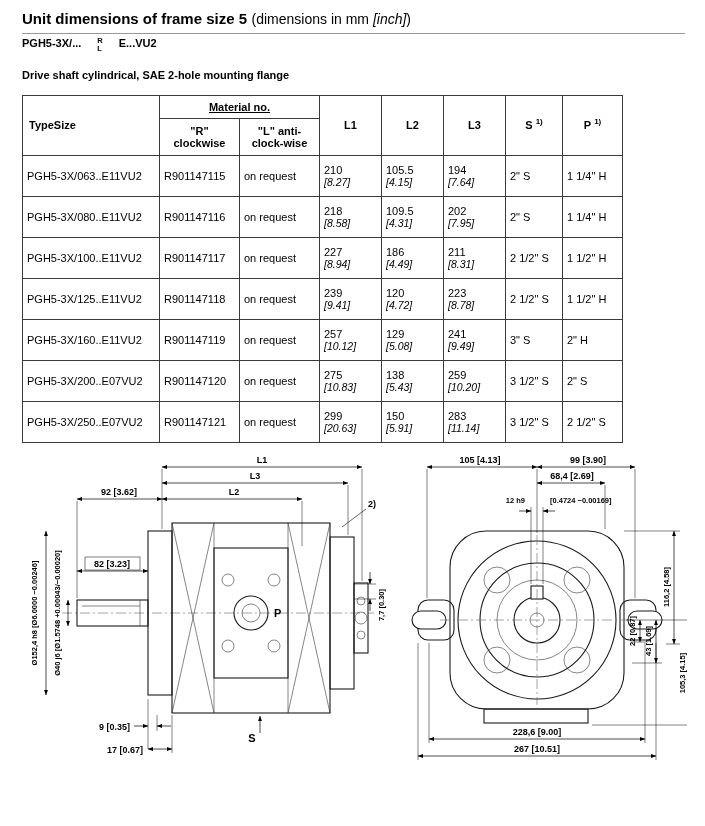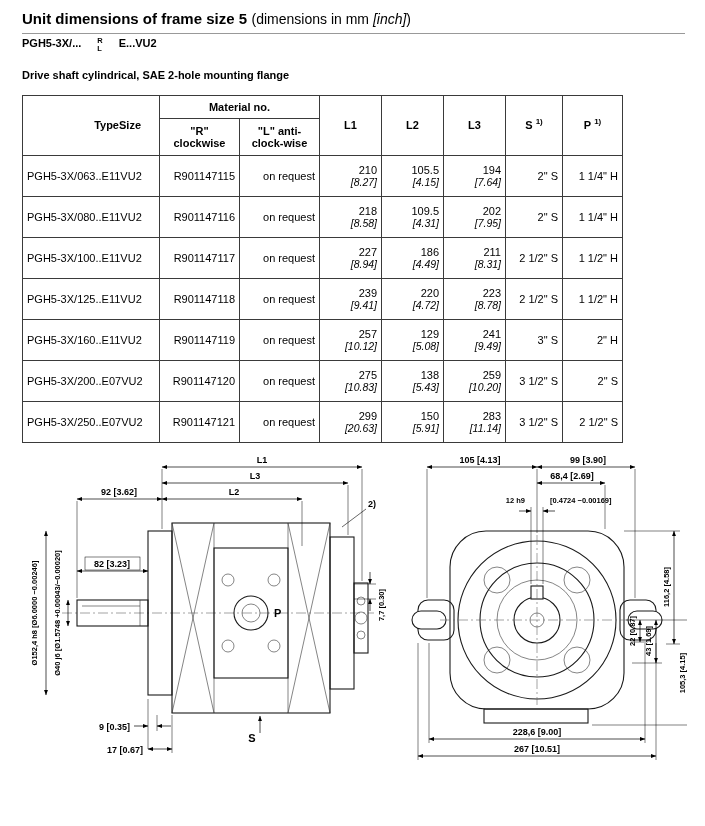--- a/index.html
+++ b/index.html
@@ -13,25 +13,25 @@
   .t-norm i{font-style:italic;}
   .model-line{margin-top:3px;font-size:11px;font-weight:bold;display:flex;align-items:flex-start;gap:16px;}
   .rl-stack{display:inline-flex;flex-direction:column;font-size:7.5px;line-height:1.05;font-weight:bold;}
   .subtitle{margin-top:16px;font-size:11px;font-weight:bold;}
   
   table.dims{border-collapse:collapse;margin-top:14px;table-layout:fixed;width:600px;}
   table.dims th,table.dims td{border:1px solid #3a3a3a;font-size:11px;padding:2px 4px;vertical-align:middle;}
   table.dims thead th{font-weight:bold;text-align:center;}
   th.type-head{text-align:left;}
   th.type-head{display:table-cell;}
-  .type-head-inner{display:flex;justify-content:flex-end;padding:0 14px 0 2px;}
-  th.mat-head{font-weight:normal;height:18px;}
+  .type-head-inner{display:flex;justify-content:flex-start;padding:0 14px 0 2px;}
+  th.mat-head{font-weight:normal;height:18px;text-decoration:underline;}
   th.sub-head{font-weight:normal;height:32px;}
   td.type-cell{text-align:left;padding-left:6px;}
-  td.center{text-align:right;}
+  td.center{text-align:left;}
   tr.data-row{height:41px;}
   .inch{font-style:italic;font-size:10.5px;}
   sup{font-size:8px;vertical-align:super;line-height:0;}
   
   .drawing-wrap{margin-top:10px;}
   svg{display:block;}
   .geo{stroke:#1a1a1a;fill:none;stroke-width:1.1;}
   .geo2{stroke:#333;fill:none;stroke-width:0.6;}
   .dim{stroke:#000;fill:none;stroke-width:0.7;}
   .ext{stroke:#000;fill:none;stroke-width:0.5;}
@@ -154,21 +154,21 @@
       </tr>
       <tr class="data-row">
         <td class="type-cell">PGH5-3X/125..E11VU2</td>
         <td class="center">R901147118</td>
         <td class="center">on request</td>
         <td class="center">
             <div>239</div>
             <div class="inch">[9.41]</div>
           </td>
         <td class="center">
-            <div>220</div>
+            <div>120</div>
             <div class="inch">[4.72]</div>
           </td>
         <td class="center">
             <div>223</div>
             <div class="inch">[8.78]</div>
           </td>
         <td class="center">2 1/2" S</td>
         <td class="center">1 1/2" H</td>
       </tr>
       <tr class="data-row">

